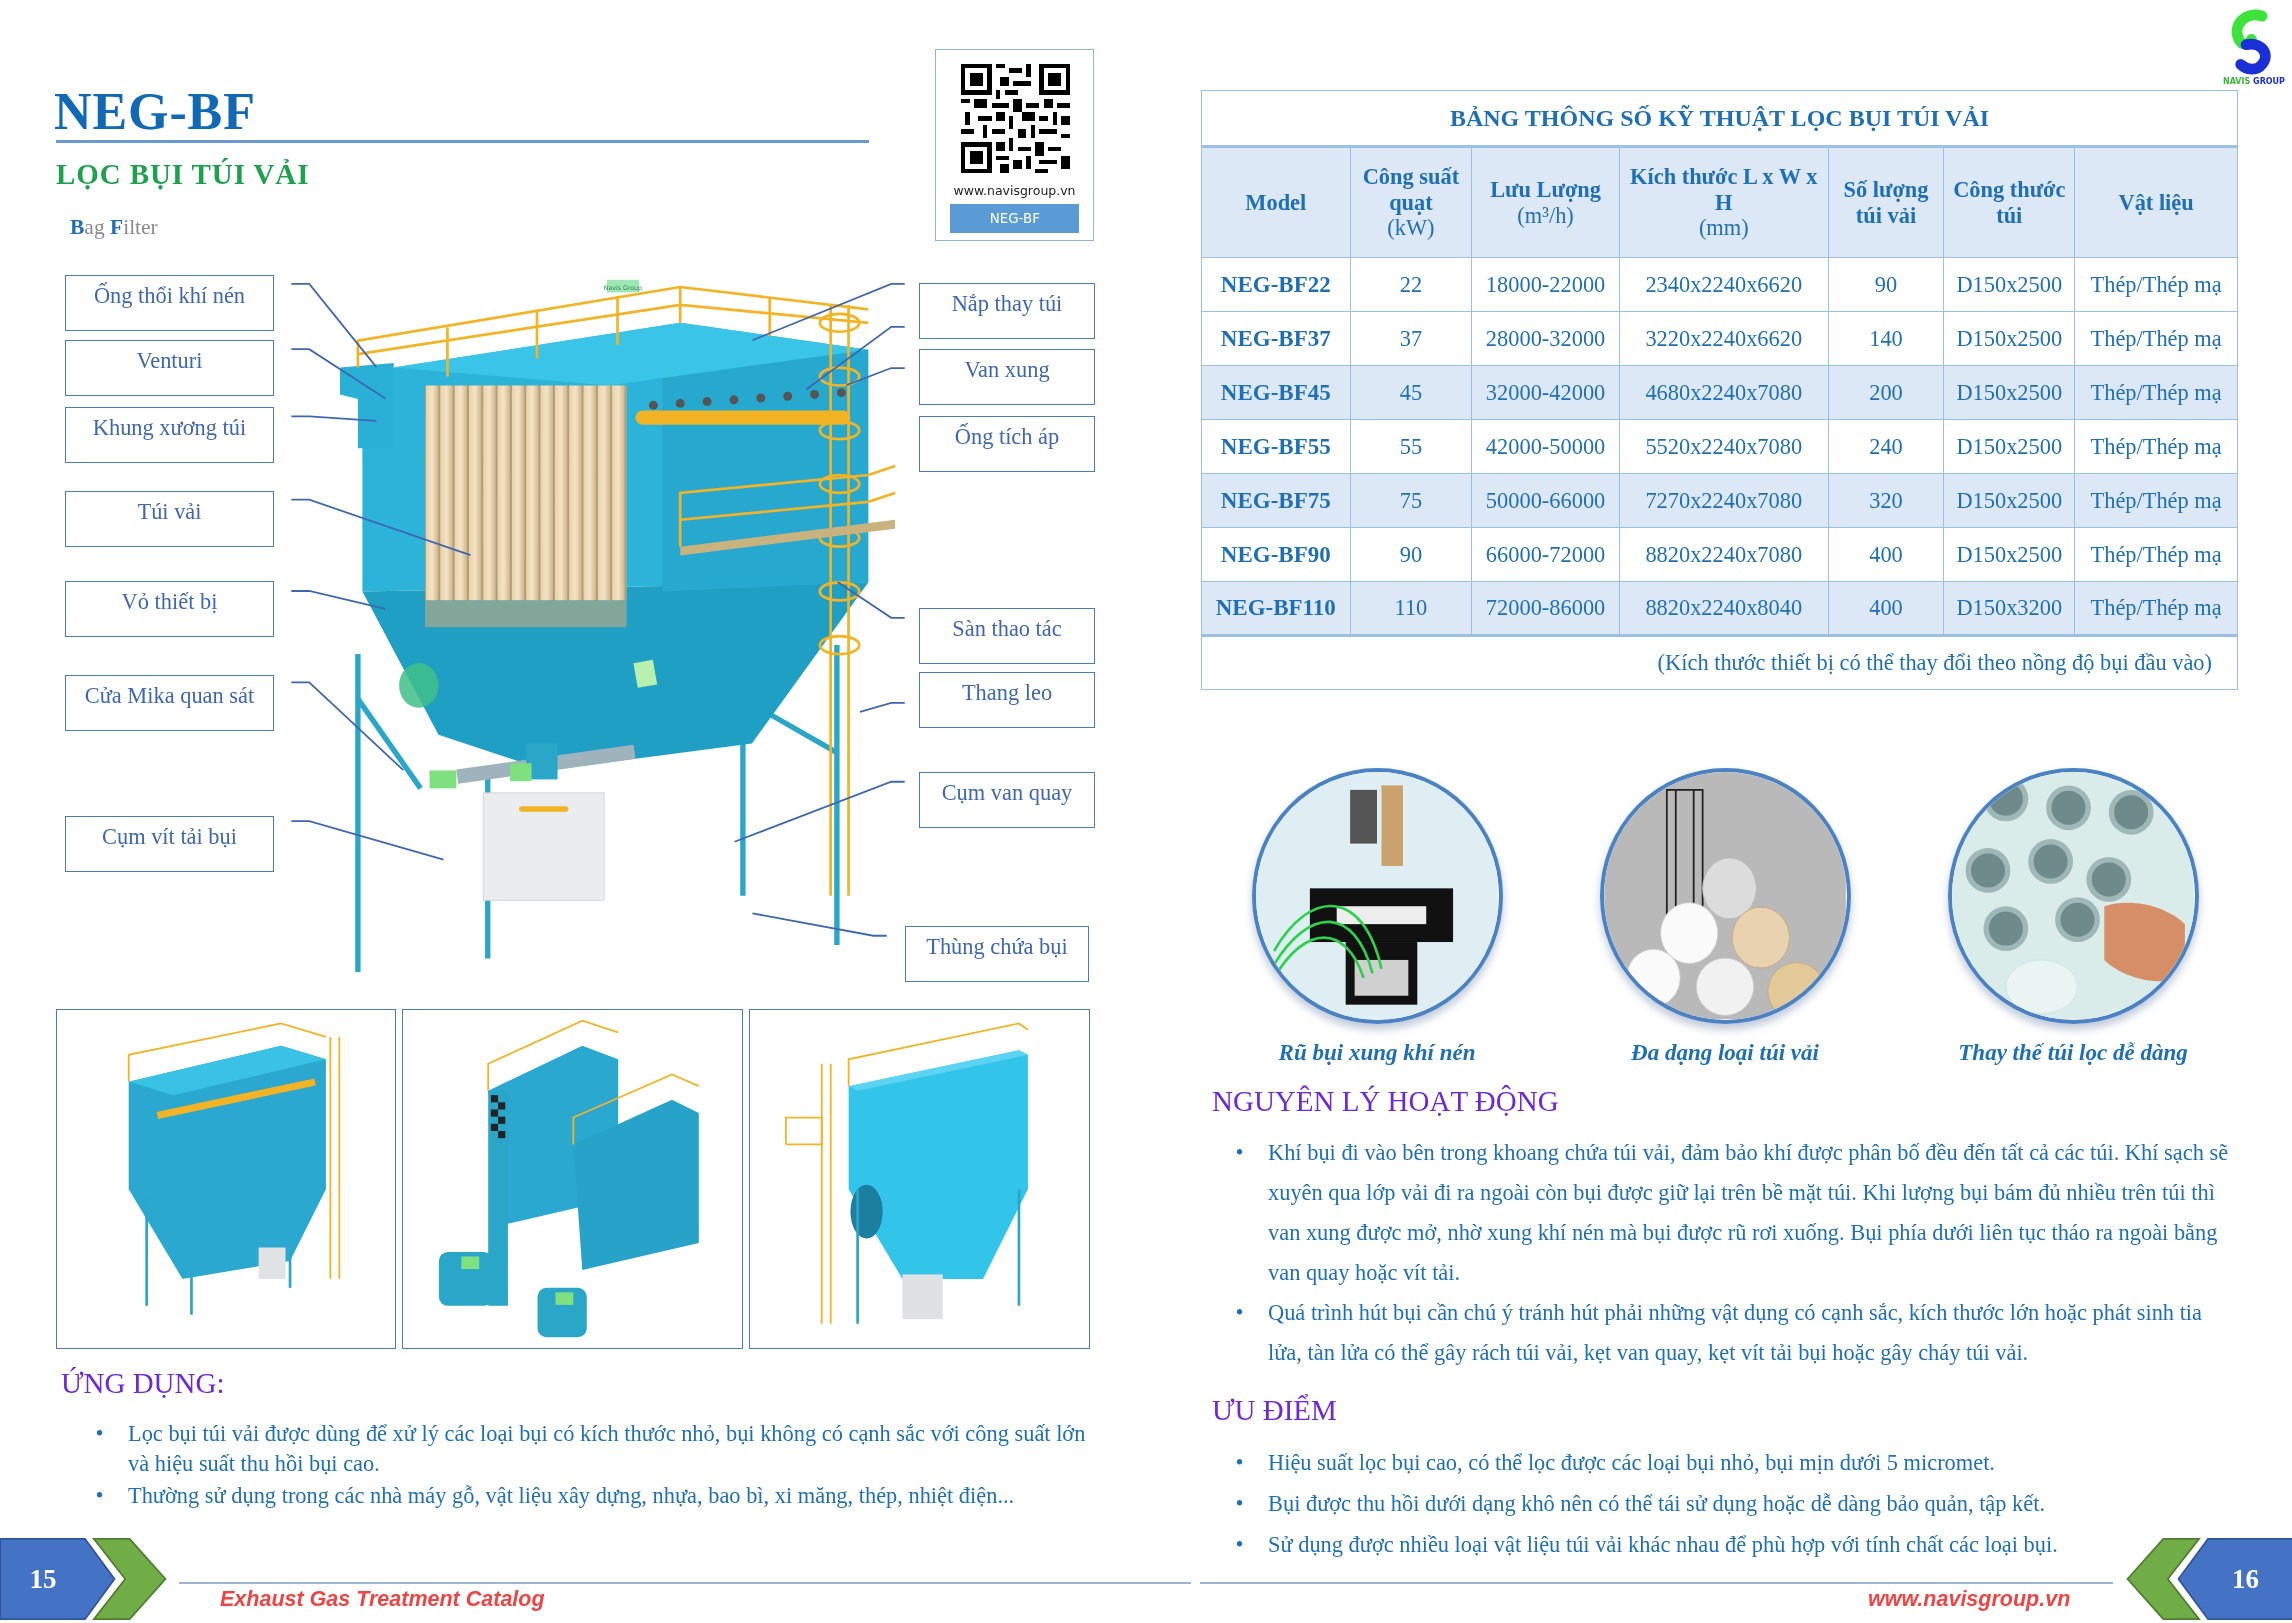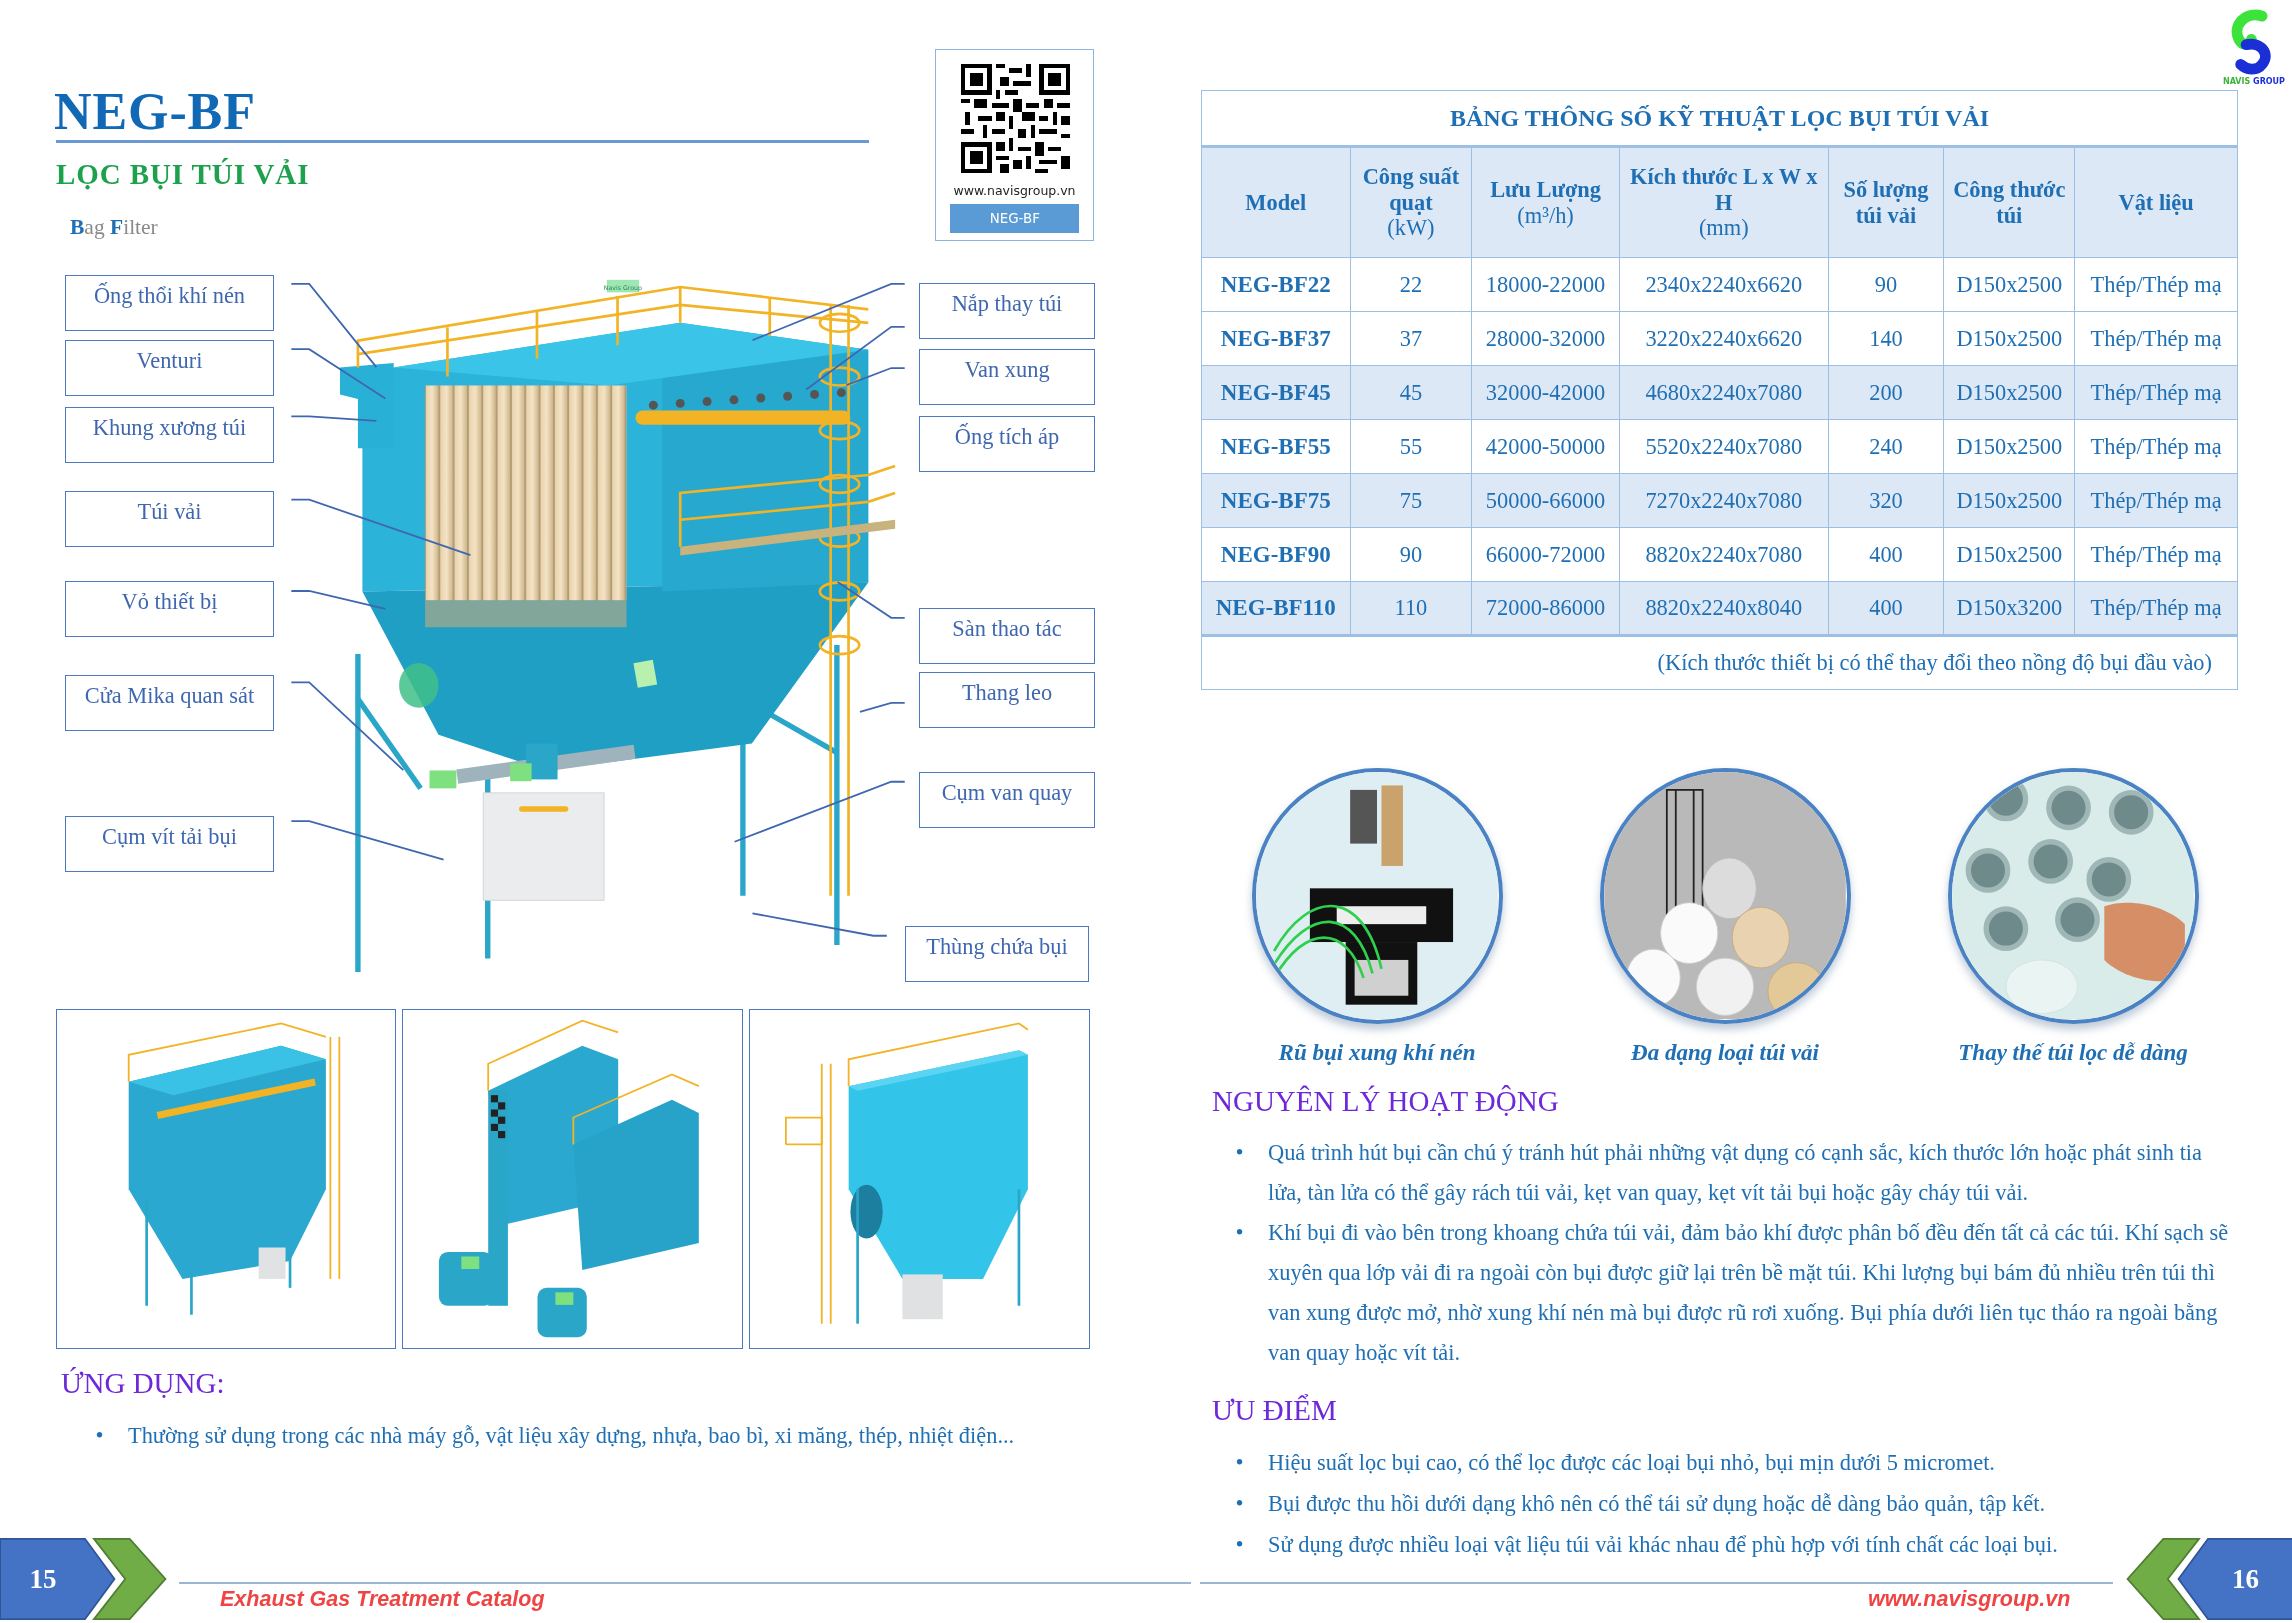--- a/index.html
+++ b/index.html
@@ -299,20 +299,21 @@
     <g stroke="#2aa6c9" stroke-width="3">
         <line x1="120" y1="200" x2="120" y2="350"></line>
         <line x1="300" y1="200" x2="300" y2="330"></line>
       </g>
     <rect x="170" y="295" width="45" height="50" fill="#dfe1e3"></rect>
   </svg>
 </div>
 
 <div class="abs sec-h" style="left:61px;top:1367px">ỨNG DỤNG:</div>
 <ul class="abs bullets" style="left:90px;top:1419px;width:1012px;line-height:30px">
+  <li>Lọc bụi túi vải được dùng để xử lý các loại bụi có kích thước nhỏ, bụi không có cạnh sắc với công suất lớn và hiệu suất thu hồi bụi cao.</li>
   <li style="margin-top:1.8px">Thường sử dụng trong các nhà máy gỗ, vật liệu xây dựng, nhựa, bao bì, xi măng, thép, nhiệt điện...</li>
 </ul>
 
 <svg class="abs" style="left:0;top:1537px;width:170px;height:84px" viewBox="0 0 190 94" width="170" height="84">
   <polygon points="0,2 95,2 128,47 95,92 0,92" fill="#4472c4" stroke="#2f5597" stroke-width="2"></polygon>
   <polygon points="105,2 145,2 185,47 145,92 105,92 140,47" fill="#70ad47" stroke="#507e32" stroke-width="2"></polygon>
 </svg>
 <div class="abs pagenum" style="left:29.6px;top:1564px">15</div>
 <div class="abs foot-line-l"></div>
 <div class="abs foot-text" style="left:220px;top:1587px">Exhaust Gas Treatment Catalog</div>
@@ -460,22 +461,22 @@
       </g>
       <path d="M170 150 C200 140 240 150 260 170 L260 230 C230 240 190 230 170 210 Z" fill="#d58e66"></path>
       <ellipse cx="100" cy="240" rx="40" ry="30" fill="#eaf4f3" stroke="#cfe3e1"></ellipse>
     </svg>
   </div>
   <div class="feature-cap">Thay thế túi lọc dễ dàng</div>
 </div>
 
 <div class="abs sec-h" style="left:1212px;top:1085px">NGUYÊN LÝ HOẠT ĐỘNG</div>
 <ul class="abs bullets" style="left:1230px;top:1133px;width:1008px;line-height:40px">
+  <li>Khí bụi đi vào bên trong khoang chứa túi vải, đảm bảo khí được phân bố đều đến tất cả các túi. Khí sạch sẽ xuyên qua lớp vải đi ra ngoài còn bụi được giữ lại trên bề mặt túi. Khi lượng bụi bám đủ nhiều trên túi thì van xung được mở, nhờ xung khí nén mà bụi được rũ rơi xuống. Bụi phía dưới liên tục tháo ra ngoài bằng van quay hoặc vít tải.</li>
   <li>Quá trình hút bụi cần chú ý tránh hút phải những vật dụng có cạnh sắc, kích thước lớn hoặc phát sinh tia lửa, tàn lửa có thể gây rách túi vải, kẹt van quay, kẹt vít tải bụi hoặc gây cháy túi vải.</li>
-  <li>Khí bụi đi vào bên trong khoang chứa túi vải, đảm bảo khí được phân bố đều đến tất cả các túi. Khí sạch sẽ xuyên qua lớp vải đi ra ngoài còn bụi được giữ lại trên bề mặt túi. Khi lượng bụi bám đủ nhiều trên túi thì van xung được mở, nhờ xung khí nén mà bụi được rũ rơi xuống. Bụi phía dưới liên tục tháo ra ngoài bằng van quay hoặc vít tải.</li>
 </ul>
 
 <div class="abs sec-h" style="left:1212px;top:1394px">ƯU ĐIỂM</div>
 <ul class="abs bullets" style="left:1230px;top:1442px;width:1008px;line-height:41px">
   <li>Hiệu suất lọc bụi cao, có thể lọc được các loại bụi nhỏ, bụi mịn dưới 5 micromet.</li>
   <li>Bụi được thu hồi dưới dạng khô nên có thể tái sử dụng hoặc dễ dàng bảo quản, tập kết.</li>
   <li>Sử dụng được nhiều loại vật liệu túi vải khác nhau để phù hợp với tính chất các loại bụi.</li>
 </ul>
 
 <div class="abs foot-line-r"></div>

